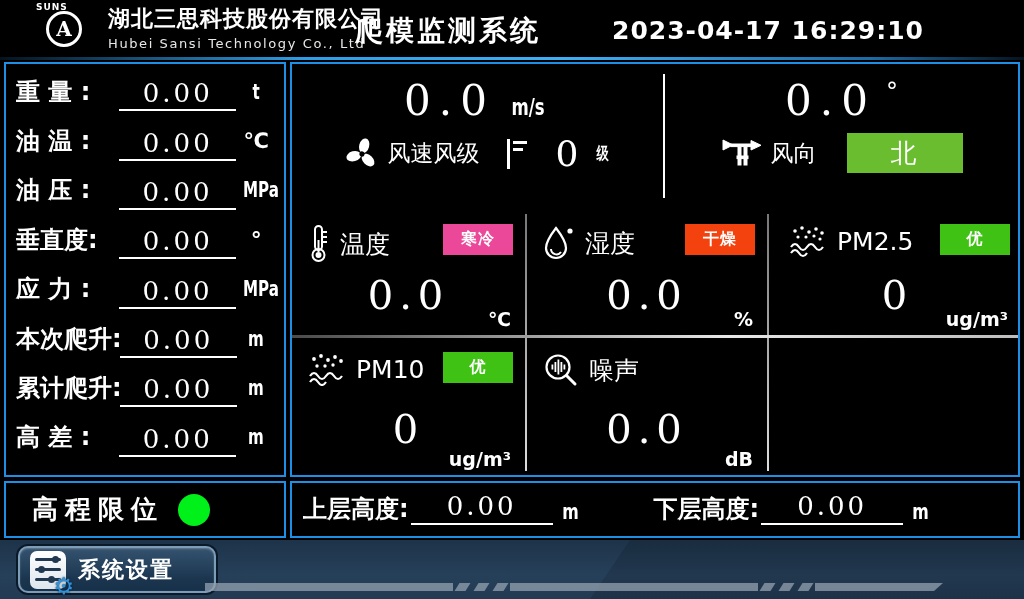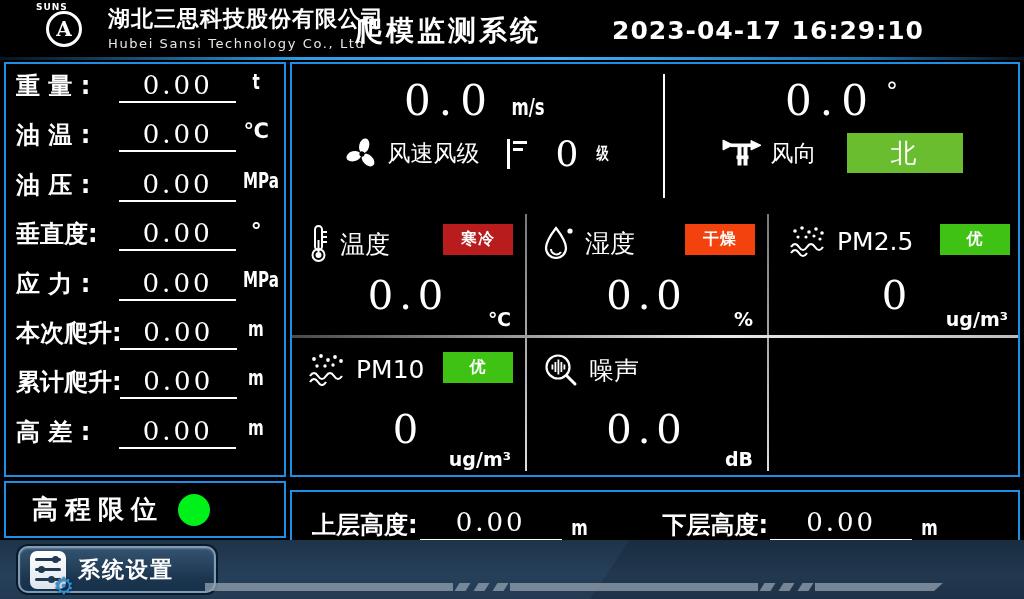--- a/index.html
+++ b/index.html
@@ -26,21 +26,21 @@
   #datetime { position:absolute; left:612px; top:16px; font-size:25px; font-weight:bold; letter-spacing:1px; }
   #header-line { position:absolute; left:0; top:57px; width:1024px; height:3px;
     background:linear-gradient(90deg,#06131f 0%,#2e9fe6 30%,#3fb0f5 55%,#1c6ca6 85%,#06131f 100%); }
 
   
   .panel { position:absolute; background:#000; border:2px solid #1e8fe6; }
 
   
   #left-panel { left:4px; top:62px; width:282px; height:415px; padding:6px 8px 10px 10px;
     display:flex; flex-direction:column; }
-  .metric-row { flex:1; display:flex; align-items:flex-start; }
+  .metric-row { flex:1; display:flex; align-items:center; }
   .metric-label { width:104px; font-size:24px; font-weight:bold; white-space:nowrap; padding-bottom:6px; }
   .metric-value { width:118px; border-bottom:2px solid #fff; text-align:center;
     font-family:"DejaVu Serif","Liberation Serif",serif; font-size:26px; letter-spacing:3px; padding-bottom:1px; }
   .metric-unit { width:40px; text-align:center; font-size:21px; font-weight:bold; padding-bottom:6px; }
   .metric-unit .deg { vertical-align:top; font-size:22px; }
 
   
   #main-panel { left:290px; top:62px; width:730px; height:415px; }
   #wind-row { position:relative; height:146px; }
   #wind-divider { position:absolute; left:371px; top:10px; width:2px; height:124px; background:#fff; }
@@ -80,21 +80,21 @@
   #cell-noise { left:235px; top:128px; width:240px; height:137px;border-radius:30px; }
   .row1 .cell-value { top:62px; }
   .row2 .cell-value { top:68px; }
   .row1 .badge { right:12px; }
   .row2 .badge { right:12px; }
 
   
   #limit-box { left:4px; top:481px; width:282px; height:57px; display:flex; align-items:center; }
   #limit-label { margin-left:26px; font-size:26px; font-weight:bold; letter-spacing:7px; }
   #limit-light { width:32px; height:32px; border-radius:50%; margin-left:14px; }
-  #height-box { left:290px; top:481px; width:730px; height:57px; display:flex; padding:0 20px;margin-top:9px; }
+  #height-box { left:290px; top:481px; width:730px; height:57px; display:flex; align-items:center; padding:0 11px; }
   .height-label { font-size:24px; font-weight:bold; white-space:nowrap; }
   .height-value { width:142px; border-bottom:2px solid #fff; text-align:center;
     font-family:"DejaVu Serif","Liberation Serif",serif; font-size:26px; letter-spacing:3px; margin:0 6px 4px 2px; padding-bottom:2px; }
   .height-unit { font-size:22px; font-weight:bold; }
   #height-group2 { margin-left:72px; }
   .height-group { display:flex; align-items:flex-end; }
   .height-group .height-label { padding-bottom:4px; }
   .height-group .height-unit { padding-bottom:5px; }
 
   
@@ -255,21 +255,21 @@
             <circle cx="10.5" cy="31" r="6"></circle>
             <circle cx="10.5" cy="31" r="3" fill="#fff" stroke="none"></circle>
             <rect x="9.5" y="16" width="2" height="12" fill="#fff" stroke="none"></rect>
             <line x1="15" y1="8" x2="19" y2="8"></line>
               <line x1="15" y1="13" x2="19" y2="13"></line>
               <line x1="15" y1="18" x2="19" y2="18"></line>
           </svg>
         </span>
         <span class="cell-label">温度</span>
       </div>
-      <span class="badge" style="background-color: #b91c1c;">寒冷</span>
+      <span class="badge" style="background-color: #ec4899;">寒冷</span>
       <div class="cell-value serif">0.0</div>
       <span class="cell-unit">℃</span>
     </div>
 
     <div id="cell-hum" class="cell row1">
       <div class="cell-head">
         <span>
           <svg width="32" height="38" viewBox="0 0 32 38" fill="none" stroke="#fff" stroke-width="2.2">
             <path d="M13 4 C13 4 3 17 3 24 a10 10 0 0 0 20 0 C23 17 13 4 13 4 Z"></path>
             <path d="M8 25 a5.5 5.5 0 0 0 10 3" stroke-width="2"></path>

